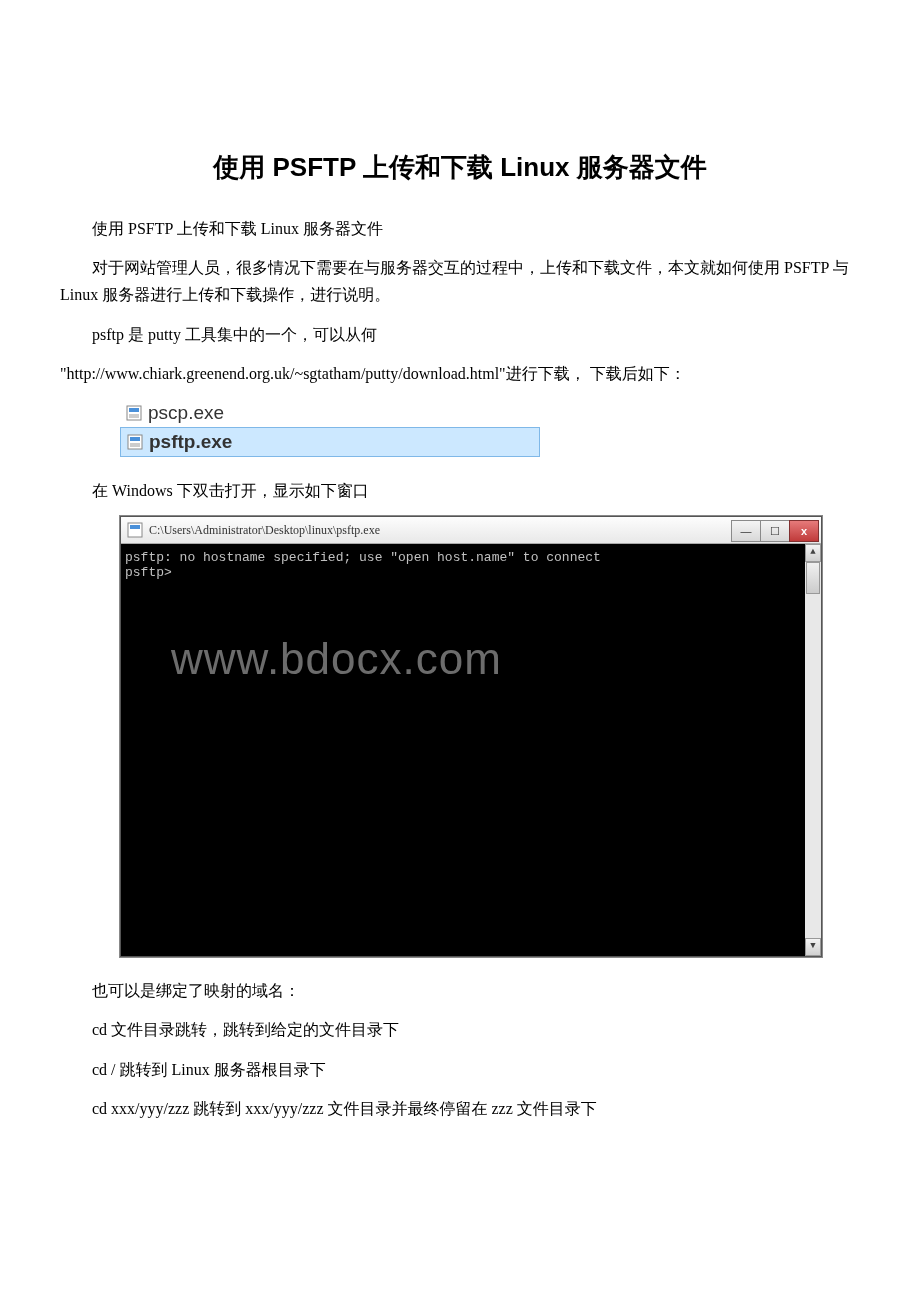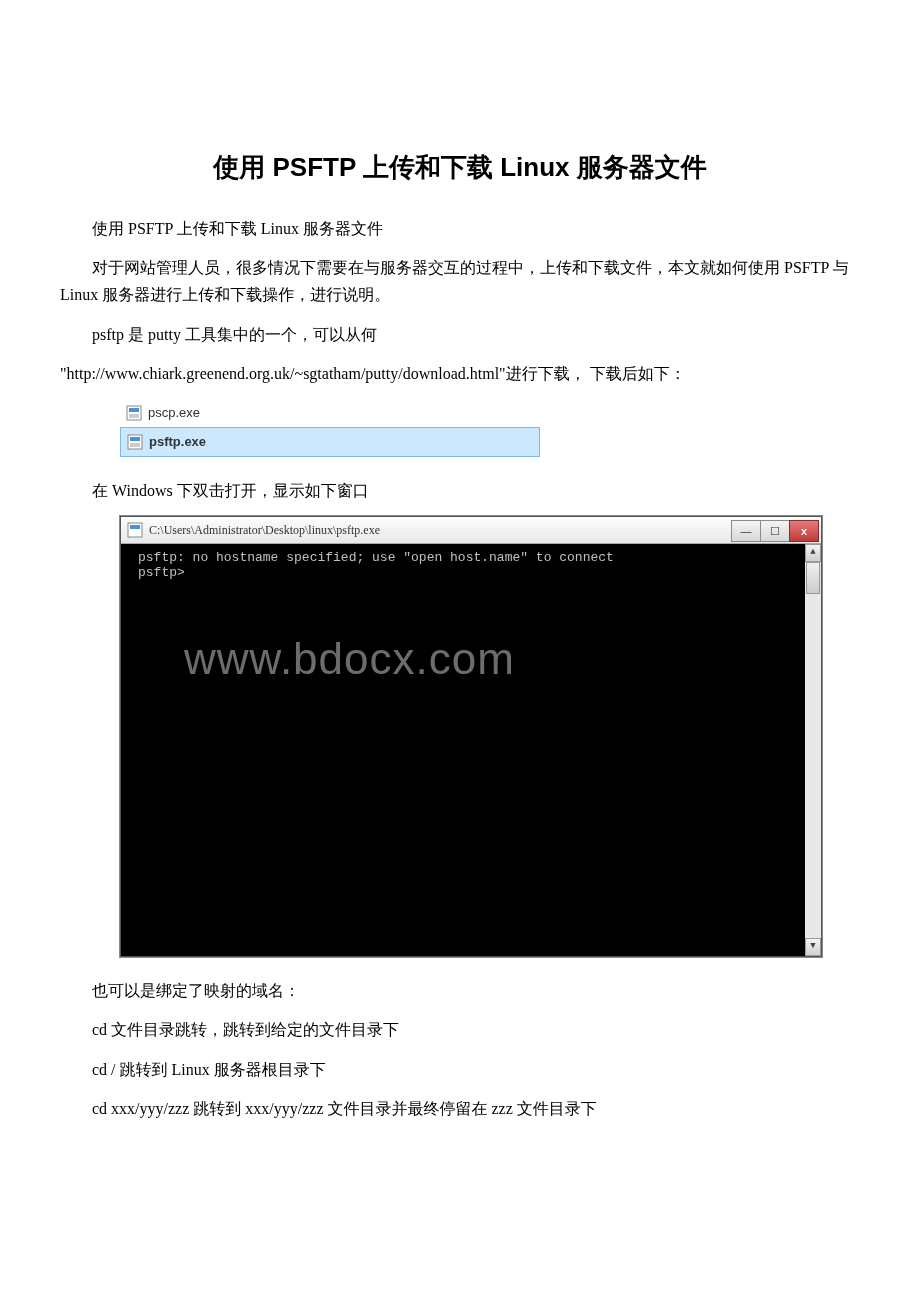--- a/index.html
+++ b/index.html
@@ -33,21 +33,21 @@
     margin: 10px 0 20px 60px;
     width: 420px;
     border-collapse: collapse;
   }
   .file-list .row {
     display: flex;
     align-items: center;
     height: 24px;
     padding: 2px 6px;
     font-family: "Tahoma", sans-serif;
-    font-size: 13px;
+    font-size: 19px;
     color: #333;
   }
   .file-list .row.selected {
     background: #cce8ff;
     border: 1px solid #7fb8e8;
     font-weight: bold;
   }
   .file-icon {
     display: inline-block;
     width: 16px;
@@ -110,21 +110,20 @@
   }
   .console-body {
     font-family: "Consolas", "Courier New", monospace;
     font-size: 13px;
     color: #c0c0c0;
     background: #000;
     padding: 6px 4px;
     height: 400px;
     position: relative;
     white-space: pre;
-    margin-left: 13px;
   }
   .console-scrollbar {
     position: absolute;
     right: 0;
     top: 0;
     bottom: 0;
     width: 16px;
     background: #e8e8e8;
     display: flex;
     flex-direction: column;

